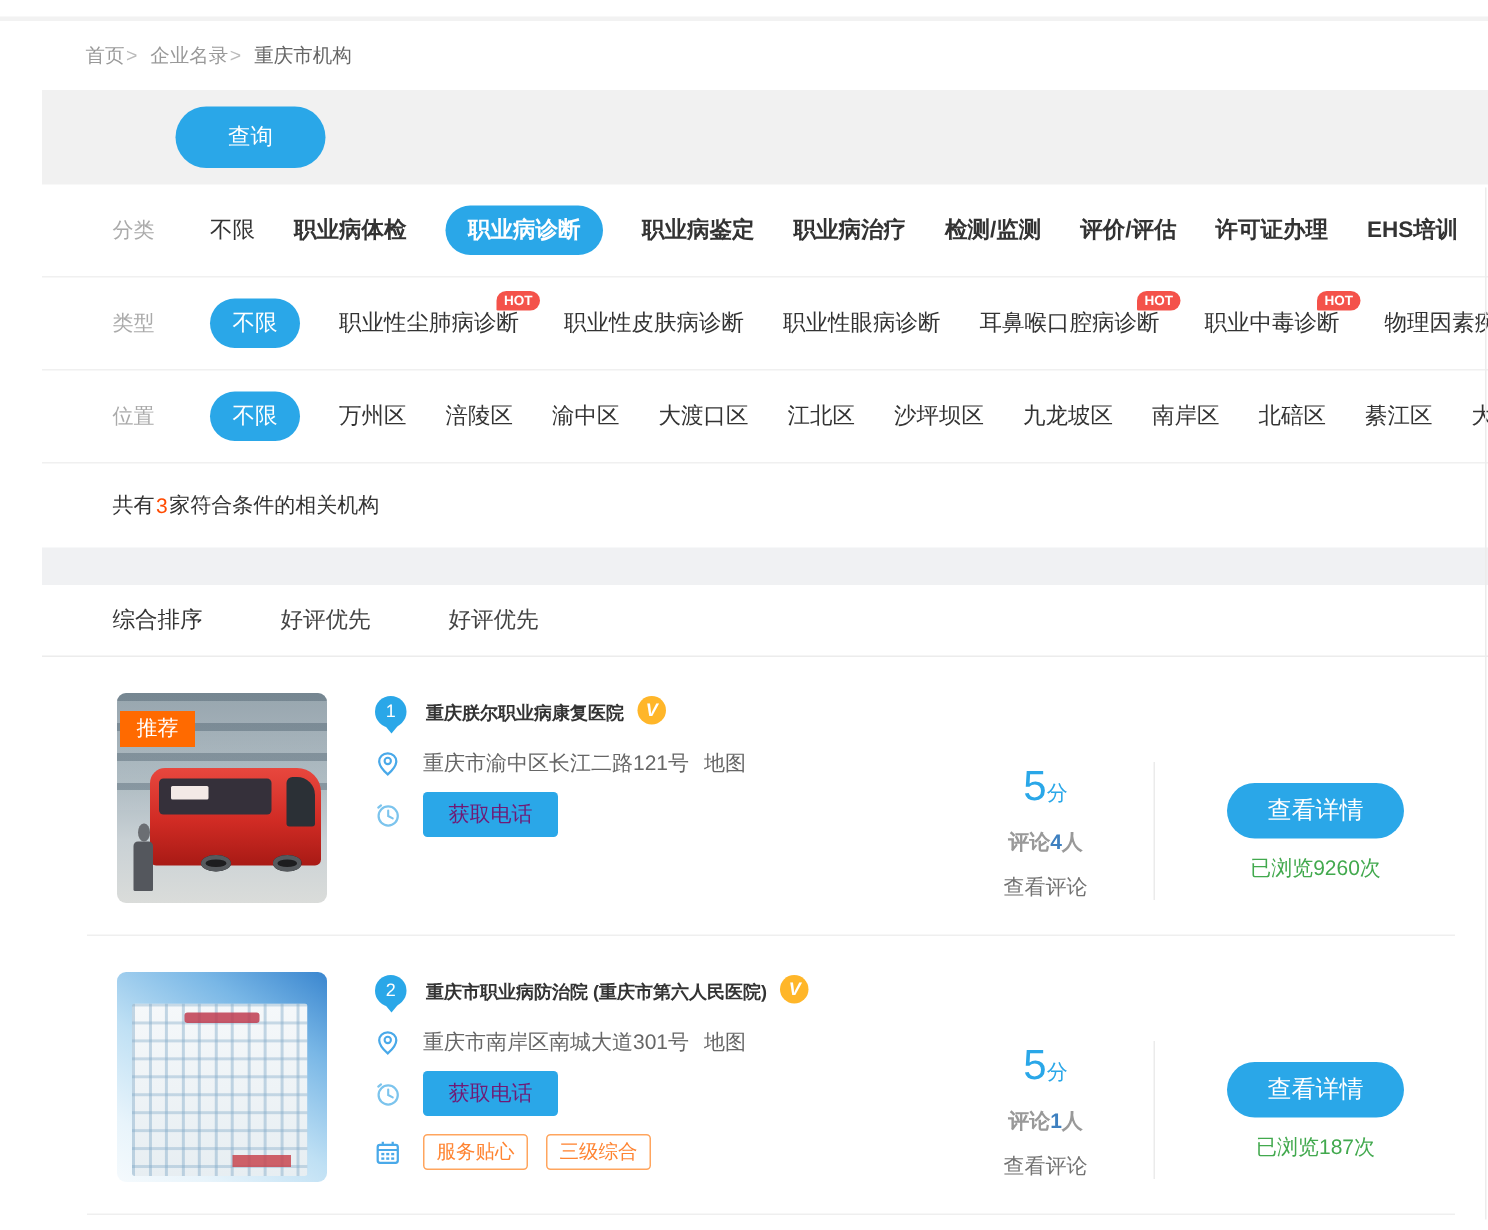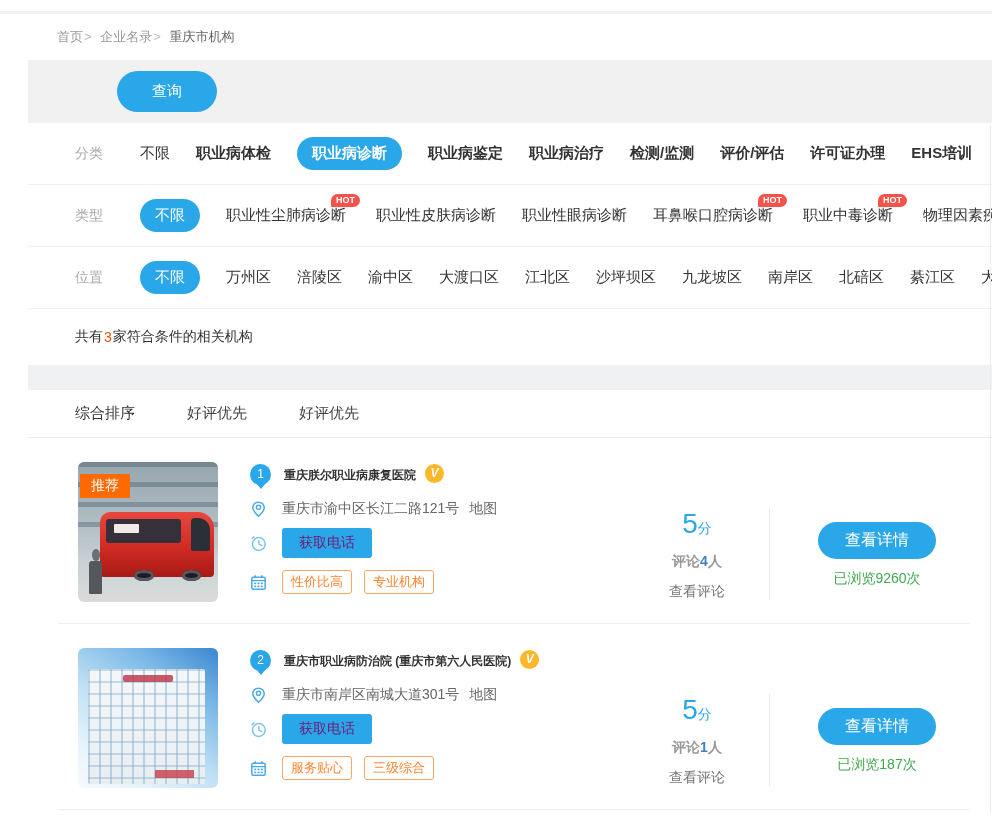--- a/index.html
+++ b/index.html
@@ -214,107 +214,87 @@
           <div class="irow phonerow">
             <span class="ic">
               <svg width="17" height="17" viewBox="0 0 17 17">
                   <circle cx="8.8" cy="9" r="6.4" fill="none" stroke="#7cc4ed" stroke-width="1.5"></circle>
                   <path d="M8.8 5.4 L8.8 9 L11.8 10.6" fill="none" stroke="#7cc4ed" stroke-width="1.4" stroke-linecap="round"></path>
                   <path d="M2.2 3.4 L4 1.9" fill="none" stroke="#7cc4ed" stroke-width="1.5" stroke-linecap="round"></path>
                 </svg>
             </span>
             <button class="phone-btn">获取电话</button>
           </div>
+        </div>
+        <div class="rating">
+          <div class="score">
+            <span class="snum">5</span><span class="sunit">分</span>
+          </div>
+          <div class="comments">
+            <span>评论</span><span class="num">4</span><span>人</span>
+          </div>
+          <div class="reviews-link">查看评论</div>
+        </div>
+        <div class="vsep"></div>
+        <div class="action">
+          <button class="detail-btn">查看详情</button>
+          <div class="views">已浏览9260次</div>
+        </div>
+      </div>
+      <div class="isep"></div>
+
+      <div class="listing">
+        <div class="photo photo-building">
+          <div class="bld"></div>
+          <div class="bld-sign"></div>
+          <div class="bld-shop"></div>
+        </div>
+        <div class="main">
+          <div class="titlerow">
+            <span class="pin">2</span>
+            <span class="lname">重庆市职业病防治院 (重庆市第六人民医院)</span>
+            <span class="vbadge">V</span>
+          </div>
+          <div class="irow">
+            <span class="ic">
+              <svg width="15" height="17" viewBox="0 0 15 17">
+                  <path d="M7.5 1.2 C4.1 1.2 1.8 3.7 1.8 6.5 C1.8 10.3 7.5 15.3 7.5 15.3 C7.5 15.3 13.2 10.3 13.2 6.5 C13.2 3.7 10.9 1.2 7.5 1.2 Z" fill="none" stroke="#49a9e9" stroke-width="1.5"></path>
+                  <circle cx="7.5" cy="6.3" r="2.1" fill="none" stroke="#49a9e9" stroke-width="1.4"></circle>
+                </svg>
+            </span>
+            <span class="addr">重庆市南岸区南城大道301号</span>
+            <span class="maplink">地图</span>
+          </div>
+          <div class="irow phonerow">
+            <span class="ic">
+              <svg width="17" height="17" viewBox="0 0 17 17">
+                  <circle cx="8.8" cy="9" r="6.4" fill="none" stroke="#7cc4ed" stroke-width="1.5"></circle>
+                  <path d="M8.8 5.4 L8.8 9 L11.8 10.6" fill="none" stroke="#7cc4ed" stroke-width="1.4" stroke-linecap="round"></path>
+                  <path d="M2.2 3.4 L4 1.9" fill="none" stroke="#7cc4ed" stroke-width="1.5" stroke-linecap="round"></path>
+                </svg>
+            </span>
+            <button class="phone-btn">获取电话</button>
+          </div>
           <div class="irow tagrow">
             <span class="ic">
               <svg width="17" height="17" viewBox="0 0 17 17">
                   <rect x="1.8" y="3.2" width="13.4" height="12" rx="1.5" fill="none" stroke="#49a9e9" stroke-width="1.5"></rect>
                   <line x1="1.8" y1="6.6" x2="15.2" y2="6.6" stroke="#49a9e9" stroke-width="1.3"></line>
                   <line x1="5.2" y1="1.2" x2="5.2" y2="3.4" stroke="#49a9e9" stroke-width="1.5"></line>
                   <line x1="11.8" y1="1.2" x2="11.8" y2="3.4" stroke="#49a9e9" stroke-width="1.5"></line>
                   <g fill="#49a9e9">
                     <rect x="4.2" y="8.6" width="2" height="1.6"></rect>
                     <rect x="7.5" y="8.6" width="2" height="1.6"></rect>
                     <rect x="10.8" y="8.6" width="2" height="1.6"></rect>
                     <rect x="4.2" y="11.6" width="2" height="1.6"></rect>
                     <rect x="7.5" y="11.6" width="2" height="1.6"></rect>
                     <rect x="10.8" y="11.6" width="2" height="1.6"></rect>
                   </g>
                 </svg>
             </span>
-            <span class="tag">性价比高</span>
-            <span class="tag">专业机构</span>
-          </div>
-        </div>
-        <div class="rating">
-          <div class="score">
-            <span class="snum">5</span><span class="sunit">分</span>
-          </div>
-          <div class="comments">
-            <span>评论</span><span class="num">4</span><span>人</span>
-          </div>
-          <div class="reviews-link">查看评论</div>
-        </div>
-        <div class="vsep"></div>
-        <div class="action">
-          <button class="detail-btn">查看详情</button>
-          <div class="views">已浏览9260次</div>
-        </div>
-      </div>
-      <div class="isep"></div>
-
-      <div class="listing">
-        <div class="photo photo-building">
-          <div class="bld"></div>
-          <div class="bld-sign"></div>
-          <div class="bld-shop"></div>
-        </div>
-        <div class="main">
-          <div class="titlerow">
-            <span class="pin">2</span>
-            <span class="lname">重庆市职业病防治院 (重庆市第六人民医院)</span>
-            <span class="vbadge">V</span>
-          </div>
-          <div class="irow">
-            <span class="ic">
-              <svg width="15" height="17" viewBox="0 0 15 17">
-                  <path d="M7.5 1.2 C4.1 1.2 1.8 3.7 1.8 6.5 C1.8 10.3 7.5 15.3 7.5 15.3 C7.5 15.3 13.2 10.3 13.2 6.5 C13.2 3.7 10.9 1.2 7.5 1.2 Z" fill="none" stroke="#49a9e9" stroke-width="1.5"></path>
-                  <circle cx="7.5" cy="6.3" r="2.1" fill="none" stroke="#49a9e9" stroke-width="1.4"></circle>
-                </svg>
-            </span>
-            <span class="addr">重庆市南岸区南城大道301号</span>
-            <span class="maplink">地图</span>
-          </div>
-          <div class="irow phonerow">
-            <span class="ic">
-              <svg width="17" height="17" viewBox="0 0 17 17">
-                  <circle cx="8.8" cy="9" r="6.4" fill="none" stroke="#7cc4ed" stroke-width="1.5"></circle>
-                  <path d="M8.8 5.4 L8.8 9 L11.8 10.6" fill="none" stroke="#7cc4ed" stroke-width="1.4" stroke-linecap="round"></path>
-                  <path d="M2.2 3.4 L4 1.9" fill="none" stroke="#7cc4ed" stroke-width="1.5" stroke-linecap="round"></path>
-                </svg>
-            </span>
-            <button class="phone-btn">获取电话</button>
-          </div>
-          <div class="irow tagrow">
-            <span class="ic">
-              <svg width="17" height="17" viewBox="0 0 17 17">
-                  <rect x="1.8" y="3.2" width="13.4" height="12" rx="1.5" fill="none" stroke="#49a9e9" stroke-width="1.5"></rect>
-                  <line x1="1.8" y1="6.6" x2="15.2" y2="6.6" stroke="#49a9e9" stroke-width="1.3"></line>
-                  <line x1="5.2" y1="1.2" x2="5.2" y2="3.4" stroke="#49a9e9" stroke-width="1.5"></line>
-                  <line x1="11.8" y1="1.2" x2="11.8" y2="3.4" stroke="#49a9e9" stroke-width="1.5"></line>
-                  <g fill="#49a9e9">
-                    <rect x="4.2" y="8.6" width="2" height="1.6"></rect>
-                    <rect x="7.5" y="8.6" width="2" height="1.6"></rect>
-                    <rect x="10.8" y="8.6" width="2" height="1.6"></rect>
-                    <rect x="4.2" y="11.6" width="2" height="1.6"></rect>
-                    <rect x="7.5" y="11.6" width="2" height="1.6"></rect>
-                    <rect x="10.8" y="11.6" width="2" height="1.6"></rect>
-                  </g>
-                </svg>
-            </span>
             <span class="tag">服务贴心</span>
             <span class="tag">三级综合</span>
           </div>
         </div>
         <div class="rating">
           <div class="score">
             <span class="snum">5</span><span class="sunit">分</span>
           </div>
           <div class="comments">
             <span>评论</span><span class="num">1</span><span>人</span>

